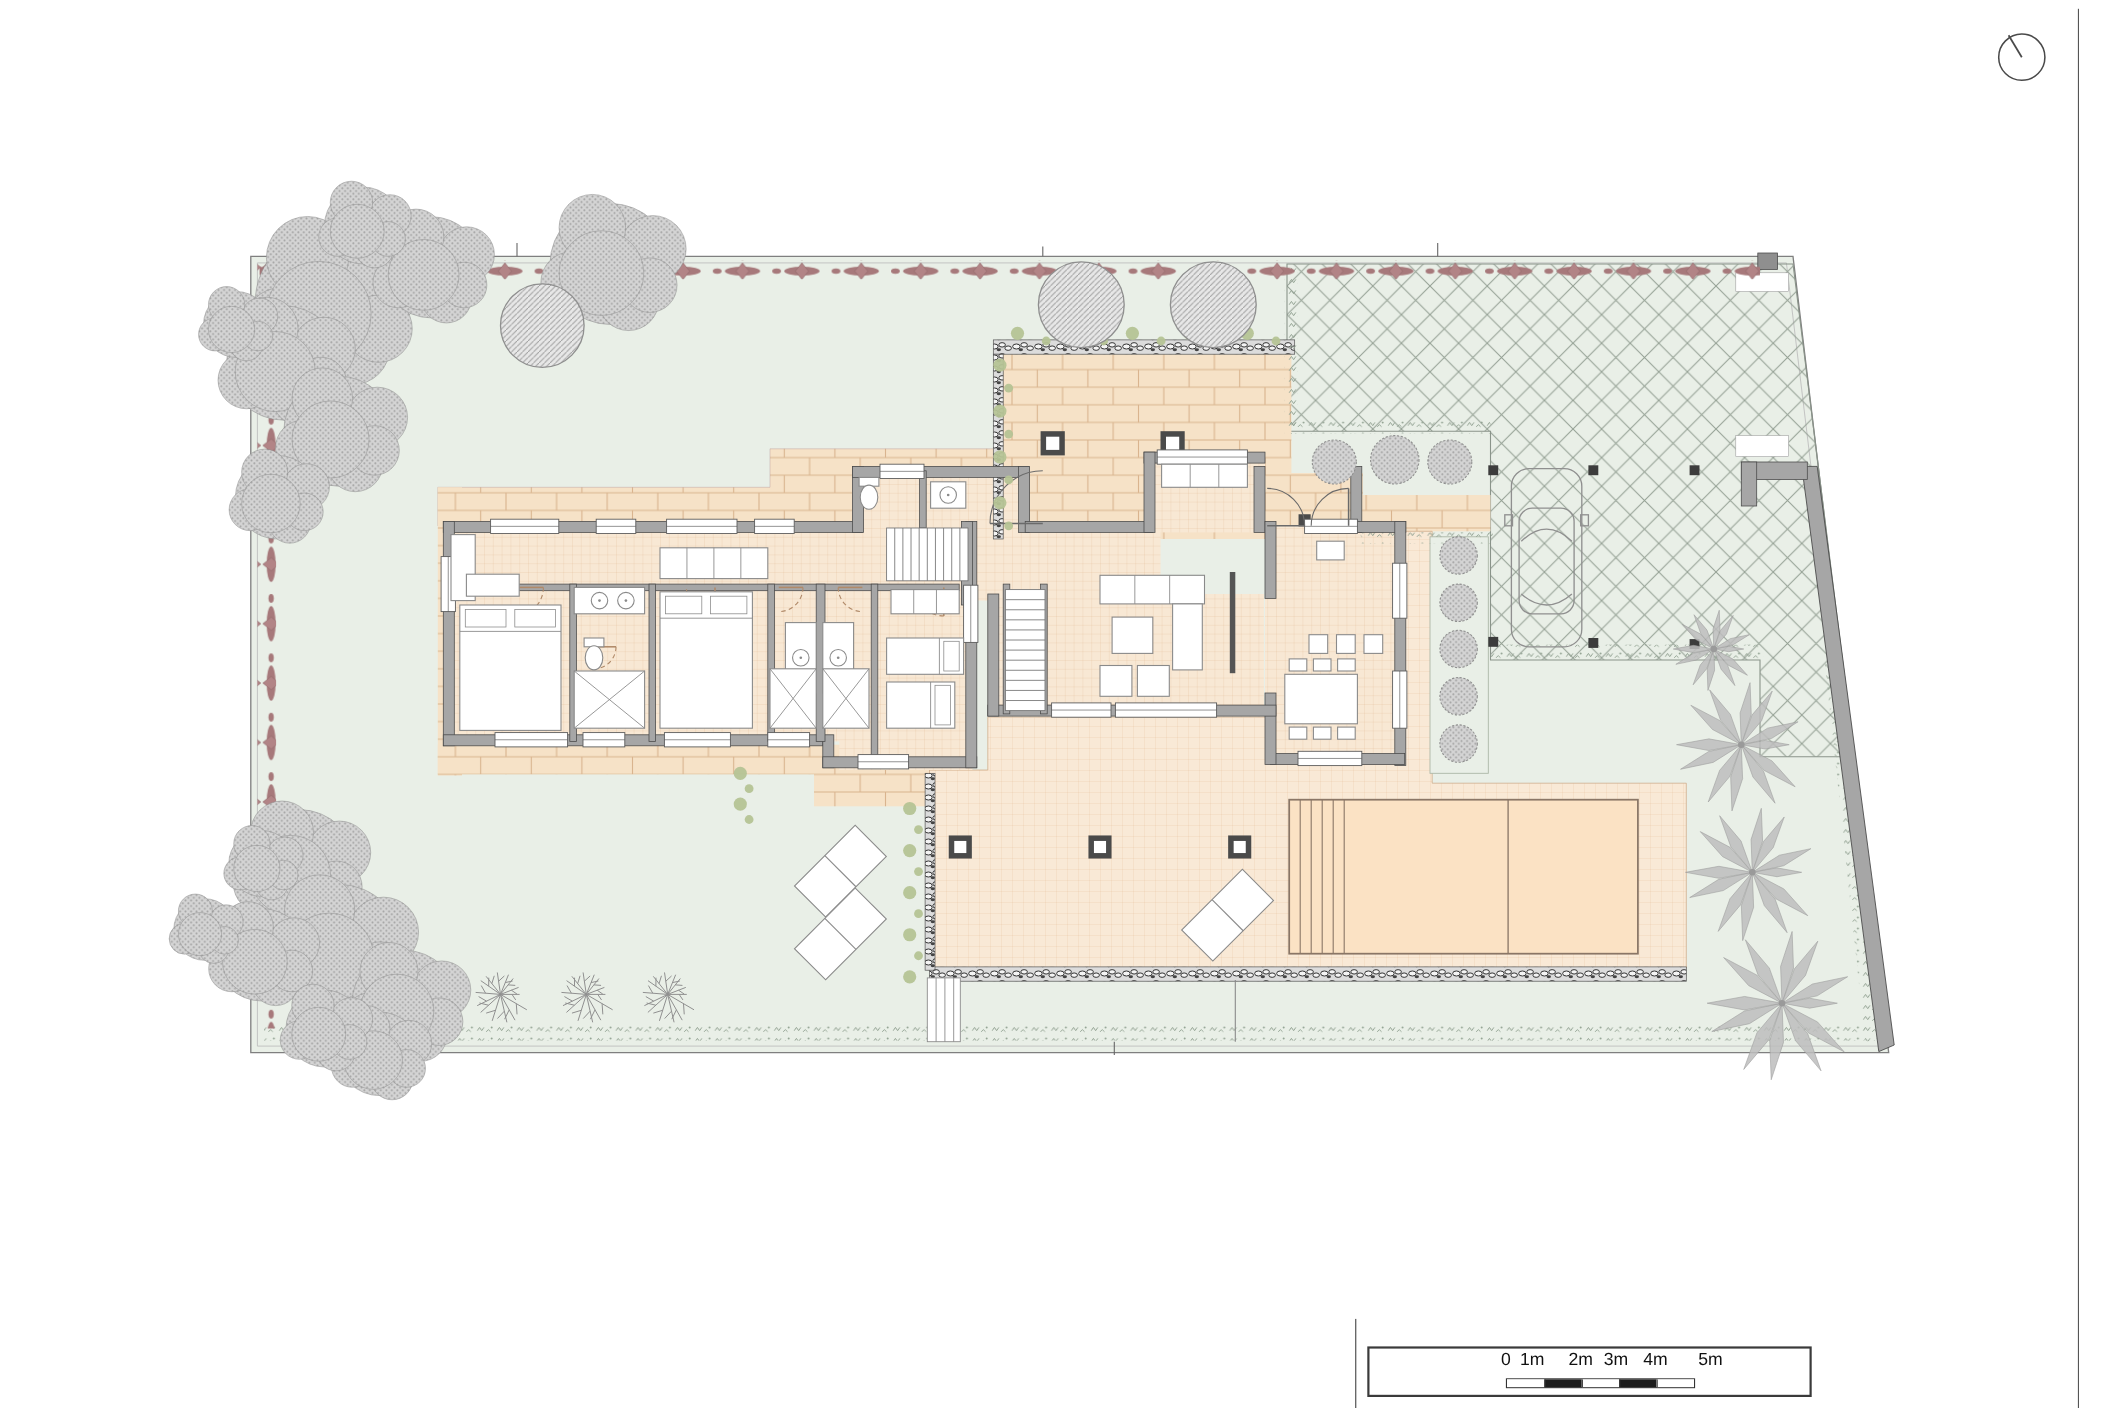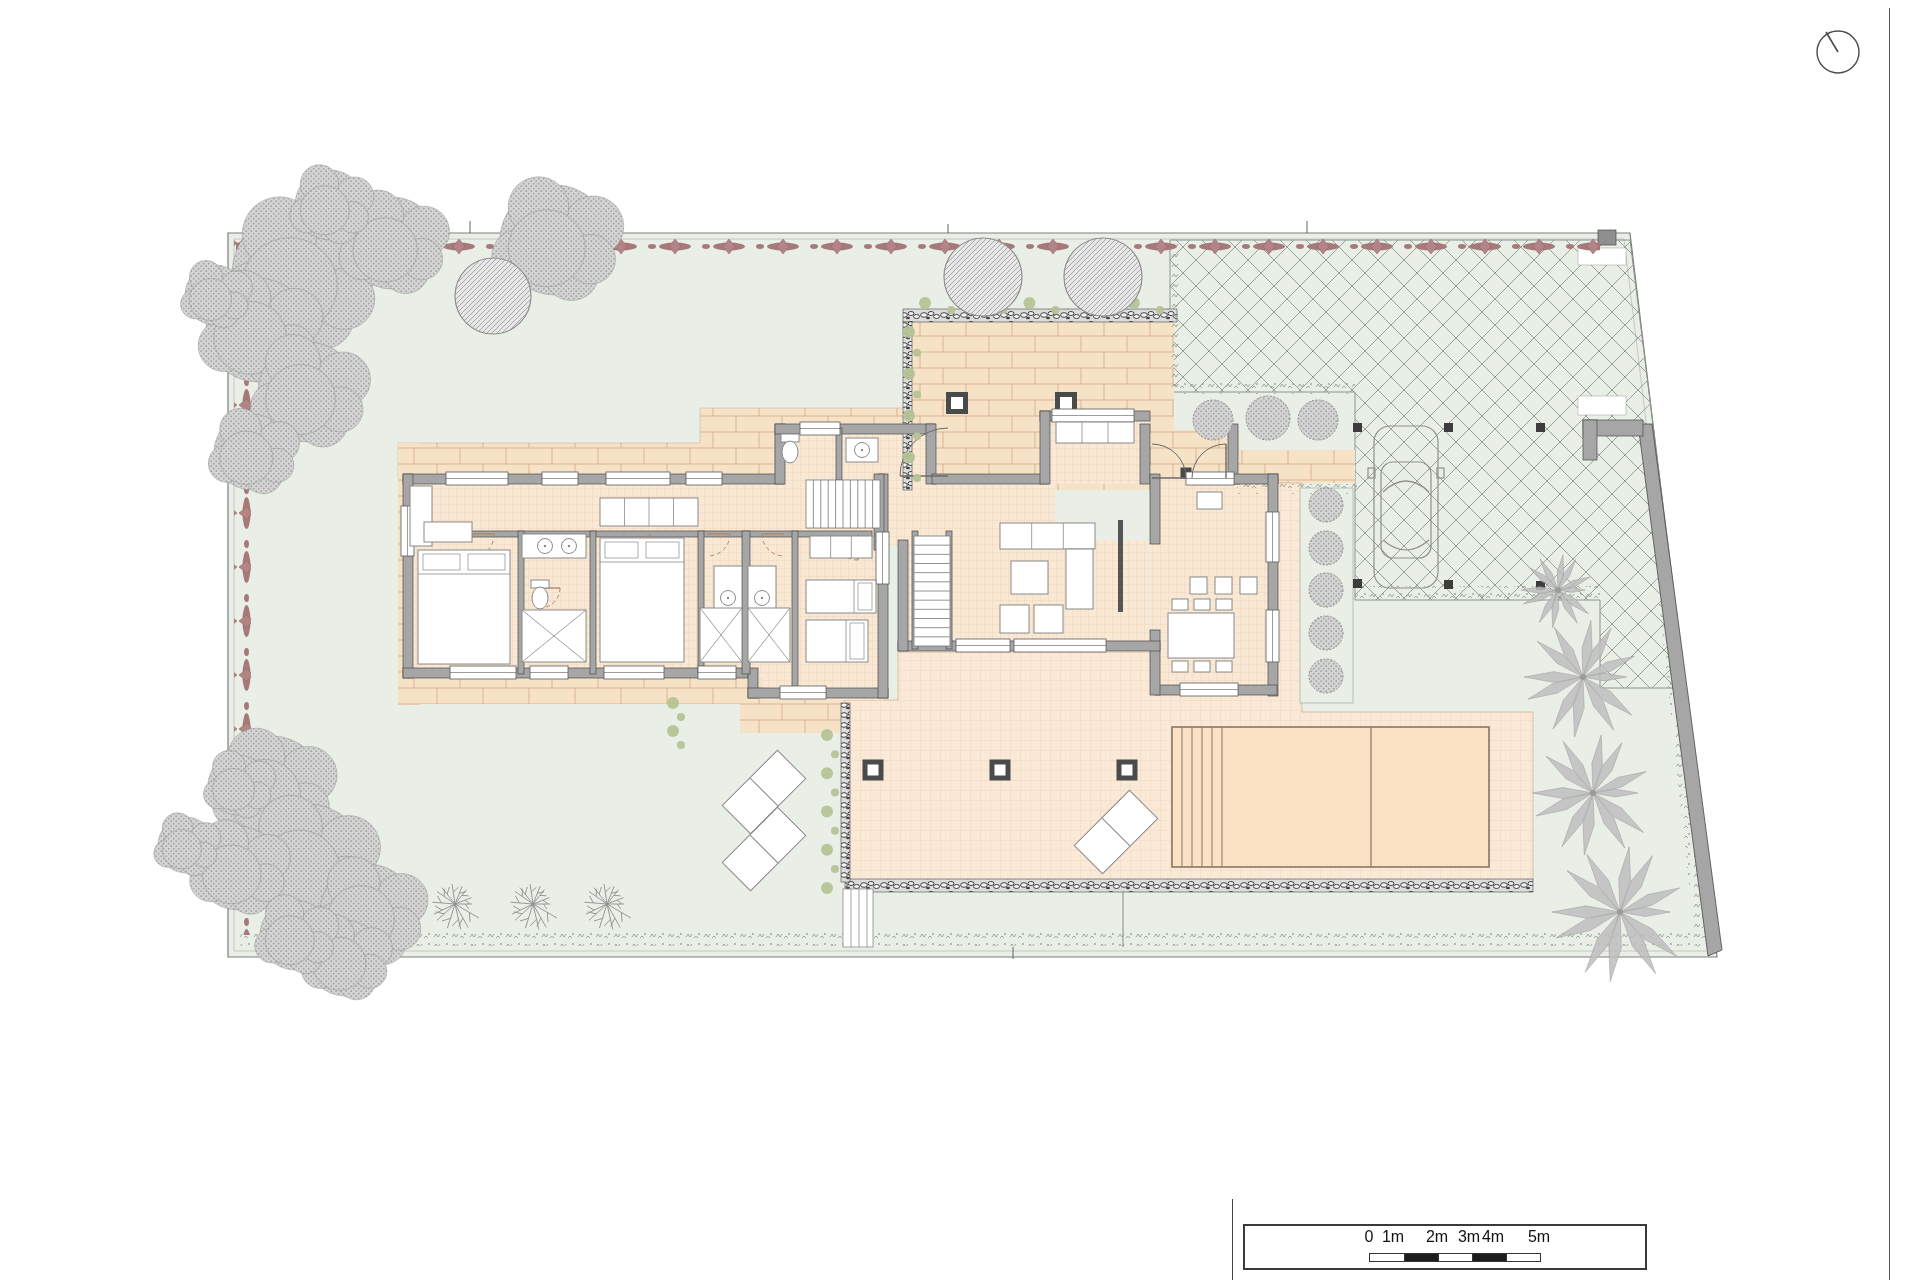--- a/index.html
+++ b/index.html
@@ -721,22 +721,22 @@
     <line x1="26" y1="26" x2="14" y2="6" stroke="#4a4a4a" stroke-width="1.6"></line>
   </svg>
 
   <div class="frame-vline"></div>
 
   <div class="scalebox">
     <span class="sl" style="left:124px">0</span>
     <span class="sl" style="left:148px">1m</span>
     <span class="sl" style="left:192px">2m</span>
     <span class="sl" style="left:224px">3m</span>
-    <span class="sl" style="left:248px">4m</span>
-    <span class="sl" style="left:294px">5m</span>
+    <span class="sl" style="left:260px">4m</span>
+    <span class="sl" style="left:310px">5m</span>
     <div class="sbar">
         <i></i>
         <i></i>
         <i></i>
         <i></i>
         <i></i>
       </div>
   </div>
 </div>
 

